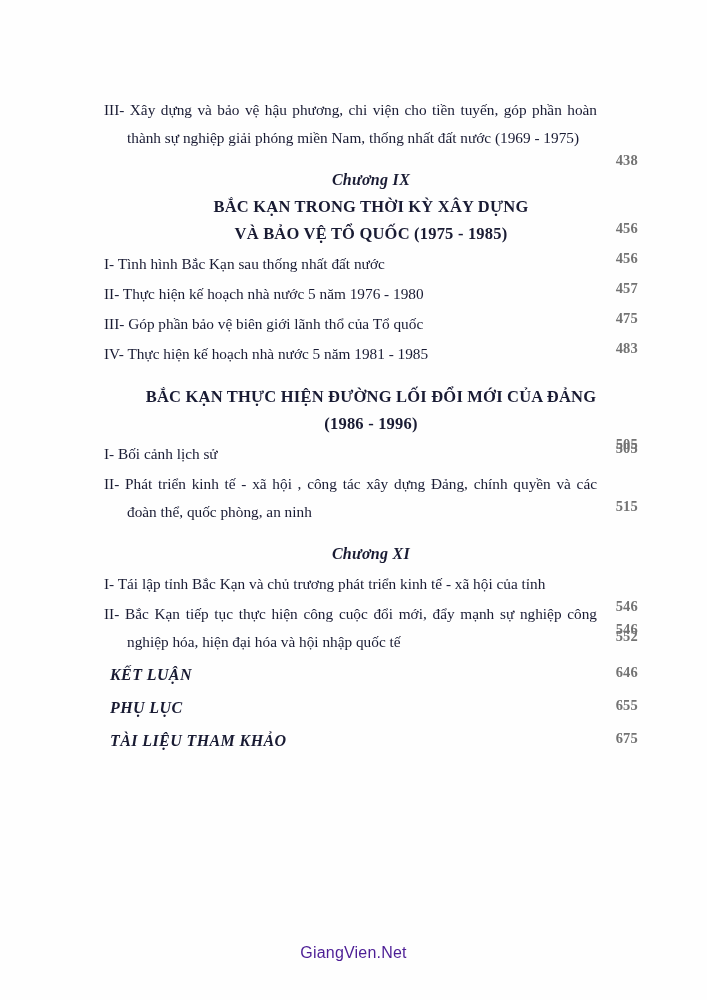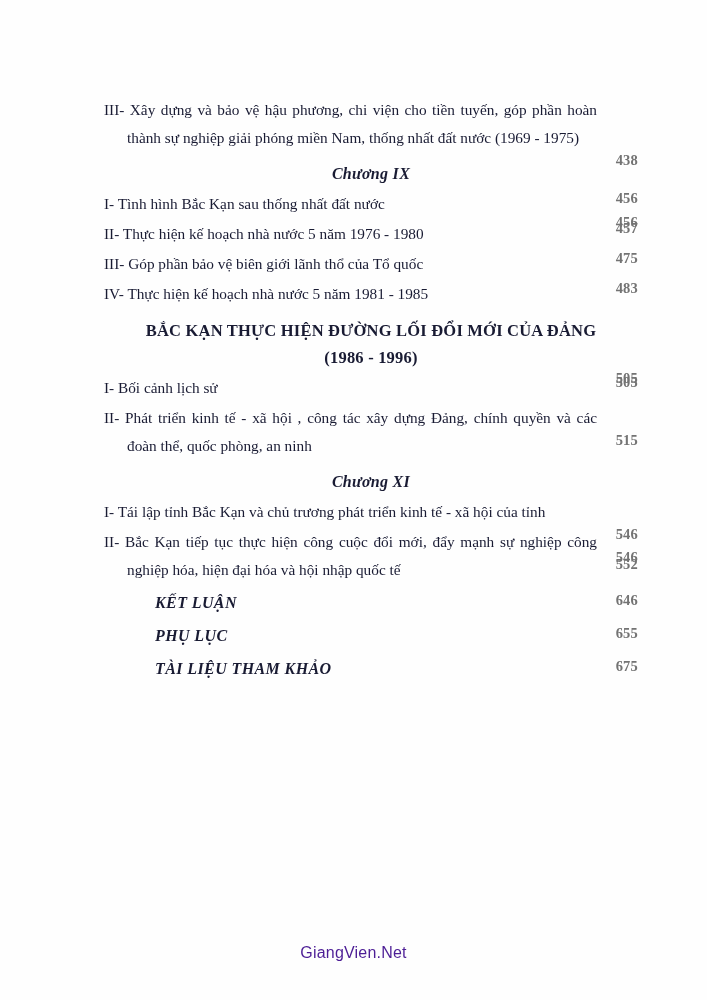--- a/index.html
+++ b/index.html
@@ -59,21 +59,21 @@
     text-justify: inter-word;
     padding-left: 23px;
     text-indent: -23px;
   }
   .entry .body.nojust { text-align: left; }
   .entry .pageno { top: 0; }
   .entry.two-line .pageno { top: 28px; }
 
   
   .chapter {
-    margin-top: 9px;
+    margin-top: 15px;
     margin-bottom: 3px;
   }
   .chapter .chap-label {
     text-align: center;
     font-style: italic;
     font-weight: bold;
     font-size: 16px;
     line-height: 26px;
     width: 534px;
     letter-spacing: .3px;
@@ -95,21 +95,20 @@
     margin-top: 6px;
   }
   .backmatter .row { margin-bottom: 7px; }
   .backmatter .label {
     padding-left: 6px;
     font-style: italic;
     font-weight: bold;
     font-size: 16px;
     line-height: 26px;
     letter-spacing: .4px;
-    margin-left: 45px;
   }
   .backmatter .pageno { top: 2px; }
 
   
   .watermark {
     position: absolute;
     left: 0;
     right: 0;
     top: 944px;
     text-align: center;
@@ -126,20 +125,22 @@
 
   <div class="toc">
 
     <div class="row entry two-line">
       <div class="body">III- Xây dựng và bảo vệ hậu phương, chi viện cho tiền tuyến, góp phần hoàn thành sự nghiệp giải phóng miền Nam, thống nhất đất nước (1969 - 1975)</div>
       <div class="pageno" style="top:56px">438</div>
     </div>
 
     <div class="row chapter">
       <div class="chap-label shift">Chương IX</div>
+      <div class="chap-title shift">BẮC KẠN TRONG THỜI KỲ XÂY DỰNG
+VÀ BẢO VỆ TỔ QUỐC (1975 - 1985)</div>
       <div class="pageno" style="top:53px">456</div>
     </div>
 
     <div class="row entry">
       <div class="body nojust">I- Tình hình Bắc Kạn sau thống nhất đất nước</div>
       <div class="pageno">456</div>
     </div>
 
     <div class="row entry">
       <div class="body nojust">II- Thực hiện kế hoạch nhà nước 5 năm 1976 - 1980</div>

